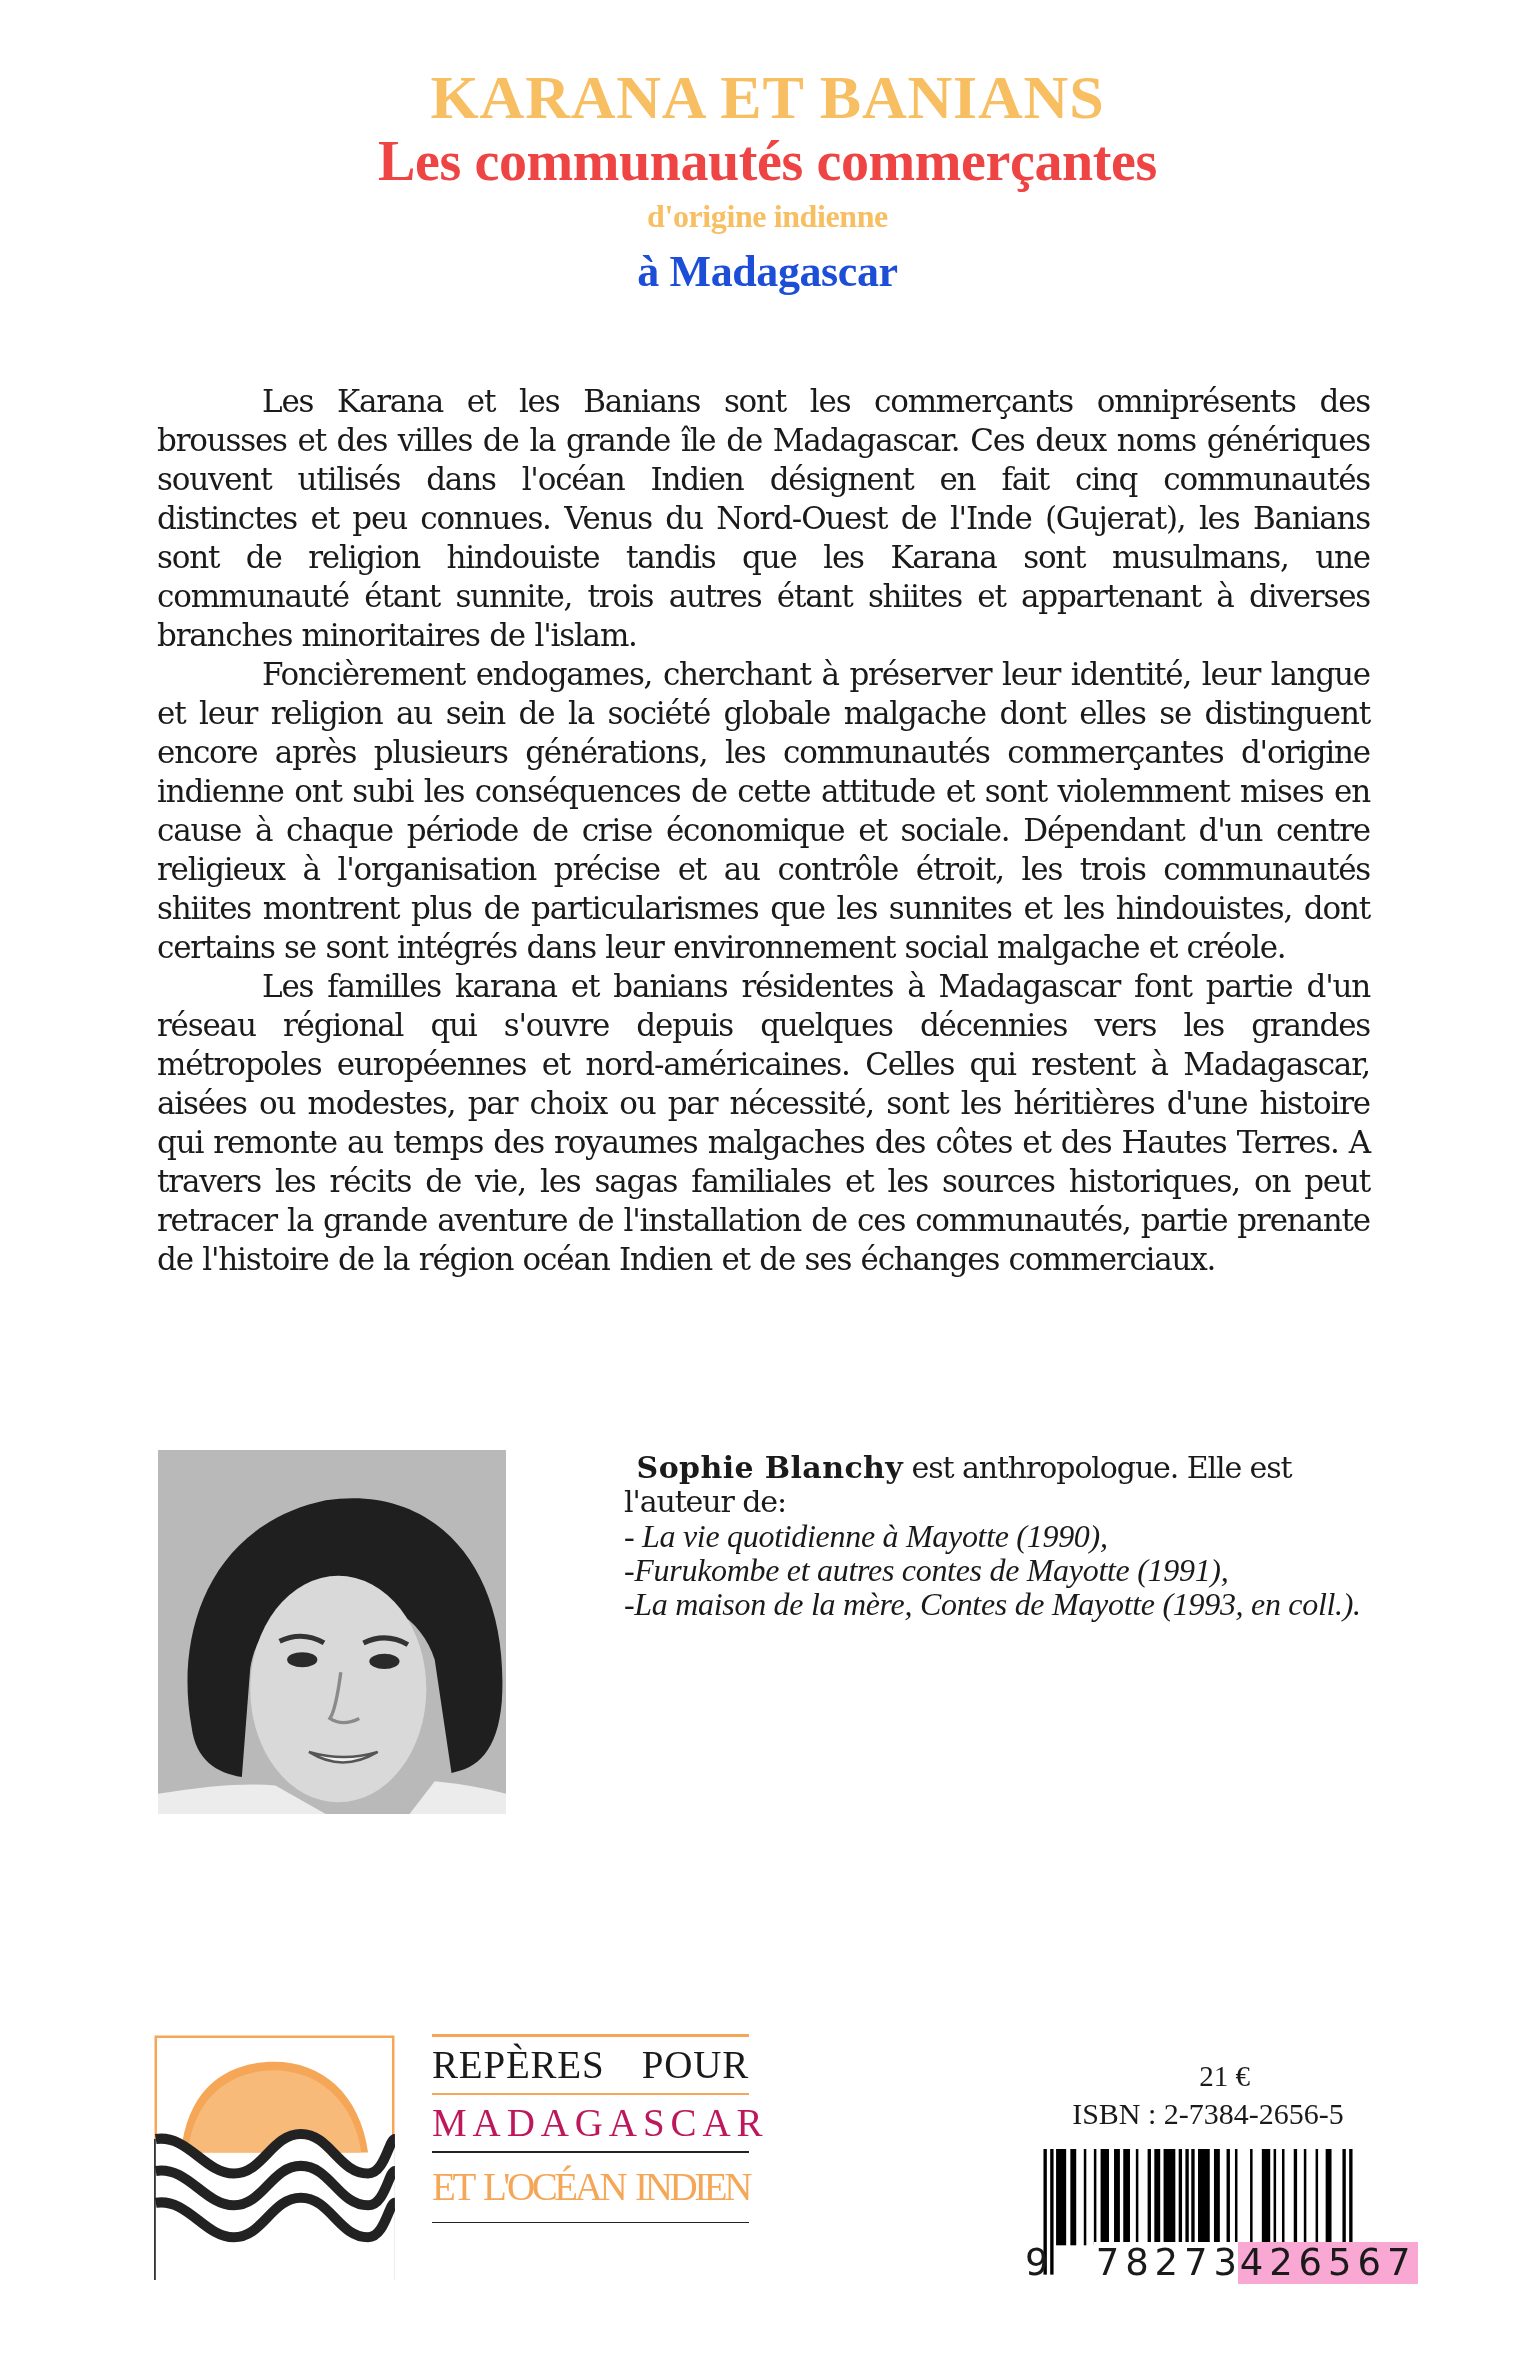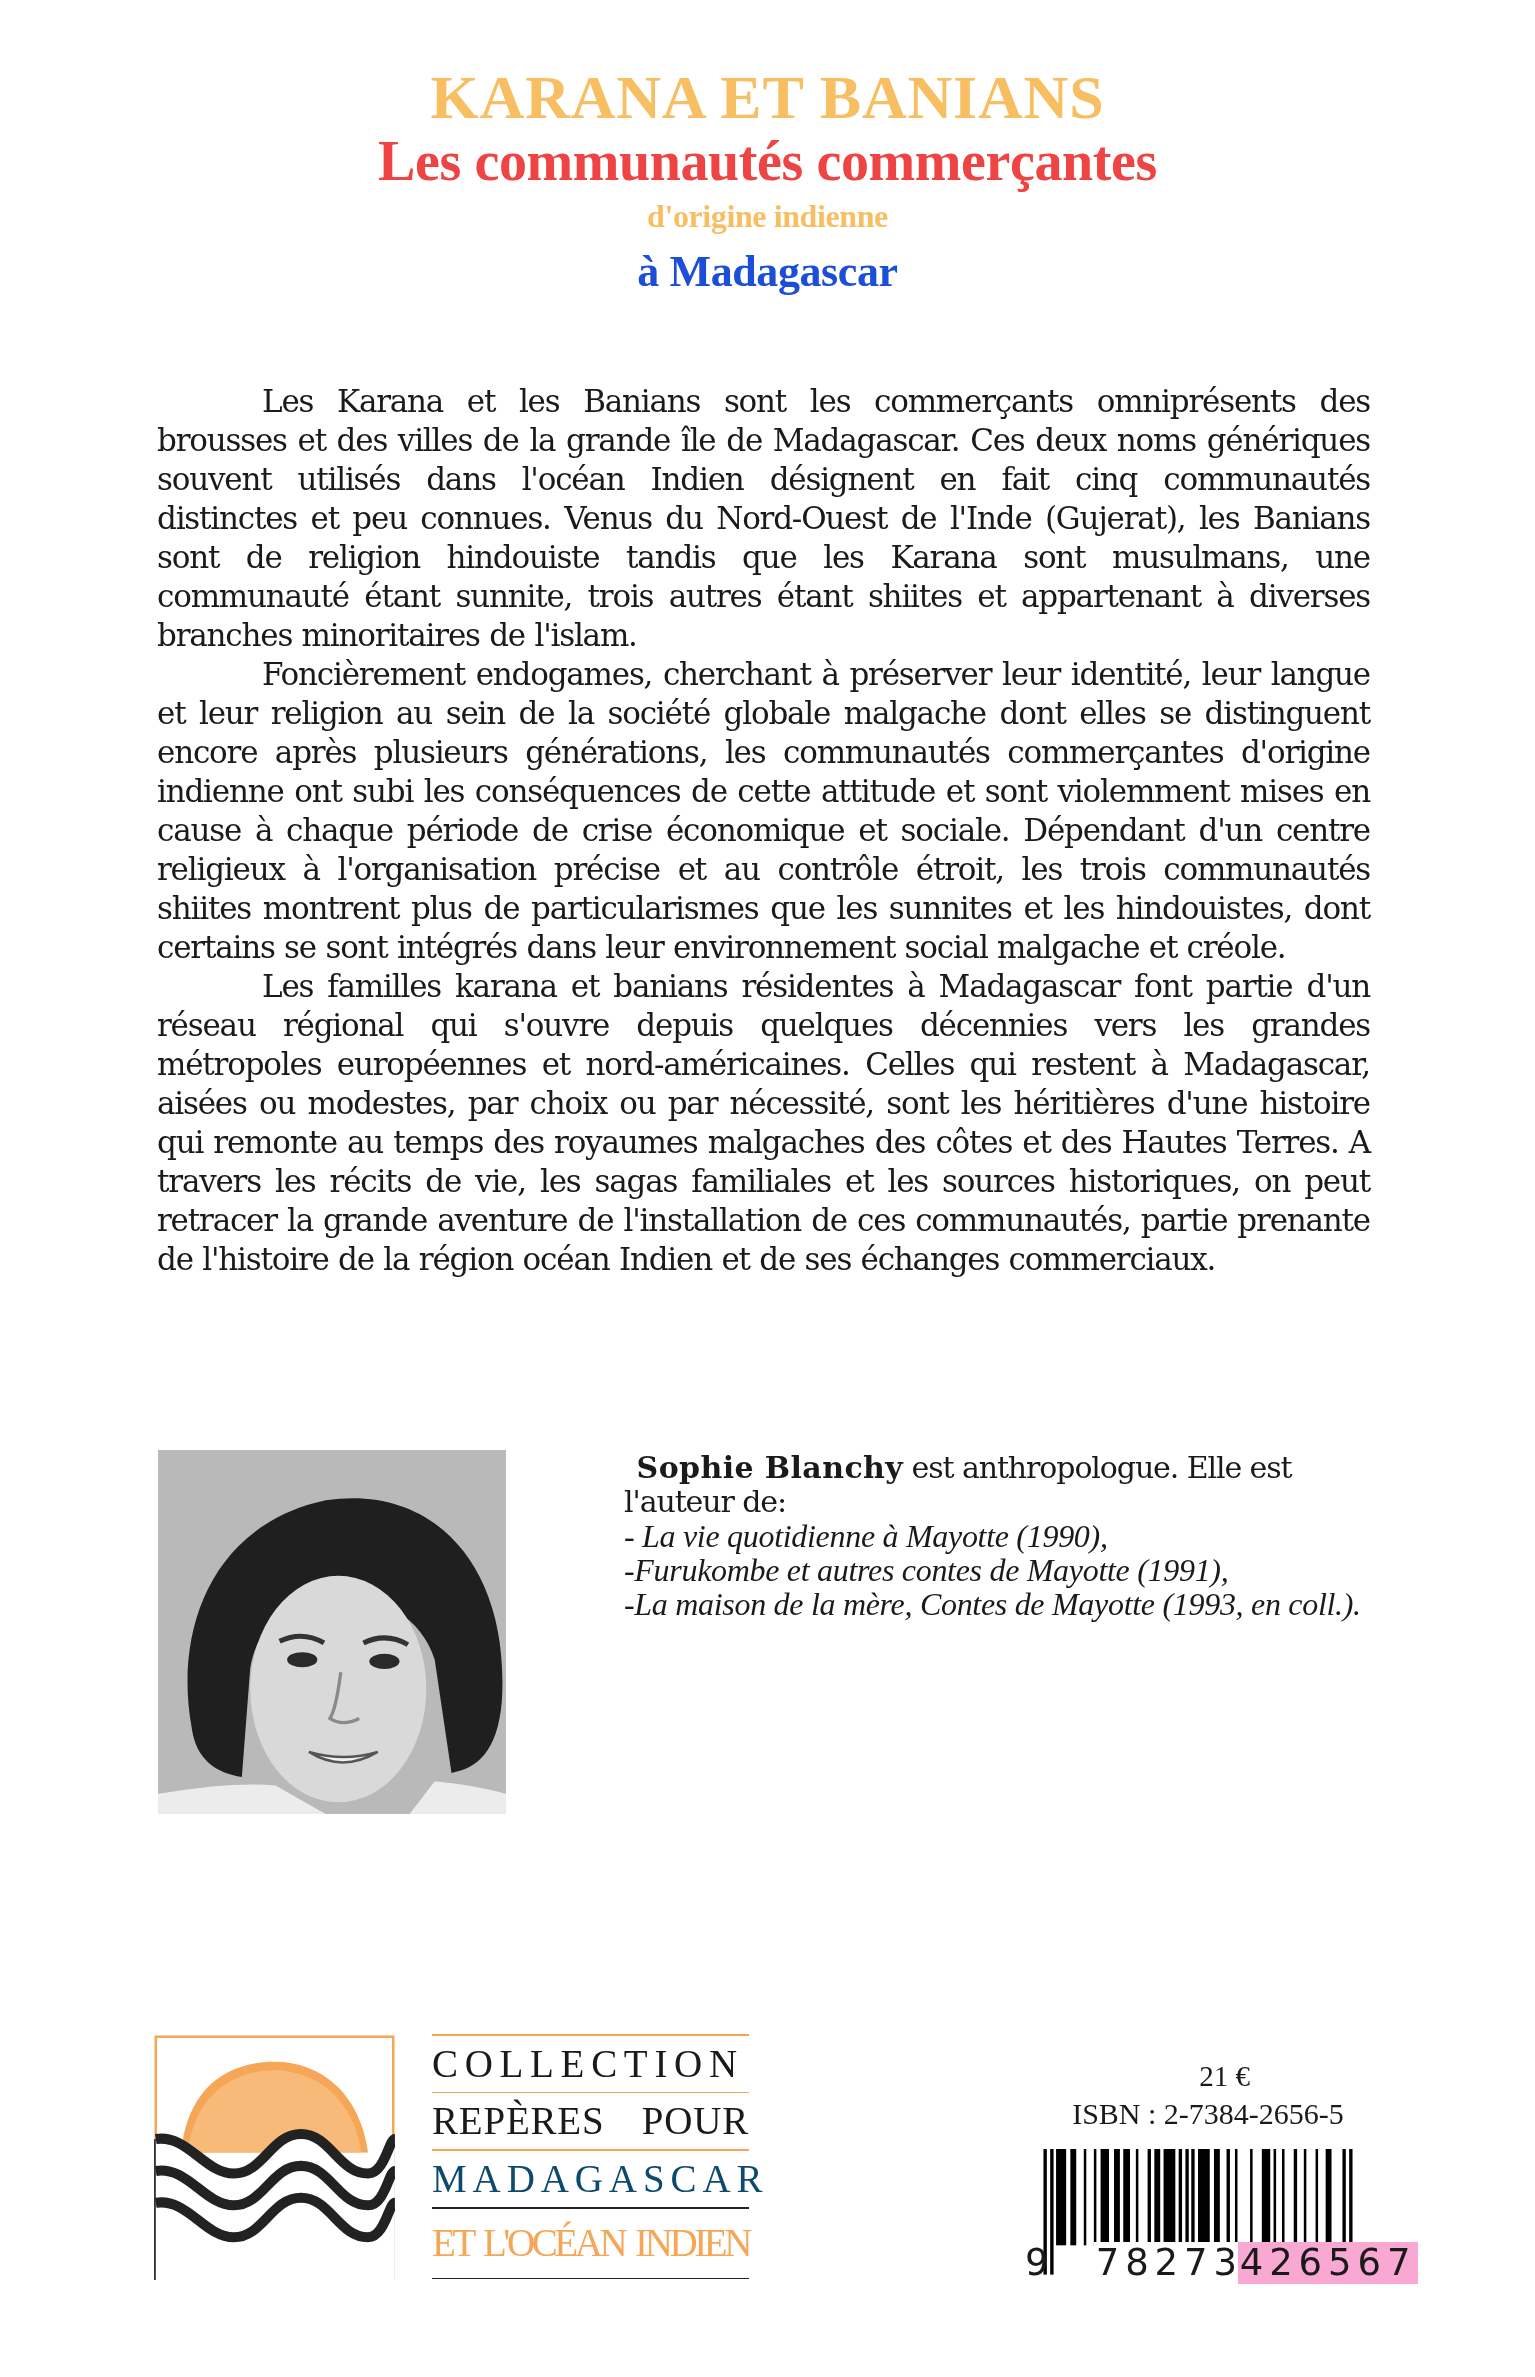--- a/index.html
+++ b/index.html
@@ -53,21 +53,21 @@
     }
     .collection .rule { height: 1.7px; background: #F5A656; width: 100%; }
     .collection .rule.black { background: #222; }
     .collection .line {
       height: 56px; display: flex; align-items: center; justify-content: space-between;
       font-size: 39px; line-height: 56px; white-space: nowrap;
     }
     .collection .line span.word { display: block; width: 100%; text-align: justify; text-align-last: justify; }
     .collection .l1 { letter-spacing: 6.7px; color: #1a1a1a; }
     .collection .l2 { letter-spacing: 0.8px; color: #1a1a1a; }
-    .collection .l3 { letter-spacing: 5.9px; color: #0c4a6e; }
+    .collection .l3 { letter-spacing: 5.9px; color: #be185d; }
     .collection .l4 { letter-spacing: -3.4px; color: #F5A656; height: 69px; font-size: 39px; }
 
     
     .price { position: absolute; left: 1166px; top: 2060px; width: 117px; text-align: center; font-size: 29px; font-family: "Liberation Serif", serif; }
     .isbn { position: absolute; left: 1032px; top: 2097px; width: 352px; text-align: center; font-size: 30px; font-family: "Liberation Serif", serif; }
     .barcode { position: absolute; left: 1025px; top: 2149px; width: 346px; height: 134px; }
     .barcode svg { width: 100%; height: 100%; display: block; }
     .barcode-digits { position: absolute; left: 1025px; top: 2242px; width: 346px; height: 42px; font-family: "DejaVu Sans", sans-serif; font-size: 37px; line-height: 42px; }
     .barcode-digits .d0 { position: absolute; left: 0; top: 0; }
     .barcode-digits .d1 { position: absolute; left: 69px; top: 0; letter-spacing: 5.9px; background: #fff; padding: 0 1.7px; }
@@ -134,23 +134,20 @@
 
       <path d="M2 124 C40 118 60 165 95 165 C130 165 140 118 175 118 C210 118 220 165 255 165 C275 165 280 130 287 124 L287 292 L2 292 Z" fill="#ffffff"></path>
       <path d="M2 124 C40 118 60 165 95 165 C130 165 140 118 175 118 C210 118 220 165 255 165 C275 165 280 124 287 124" fill="none" stroke="#222" stroke-width="12"></path>
       <path d="M2 162 C40 156 60 203 95 203 C130 203 140 156 175 156 C210 156 220 203 255 203 C275 203 280 162 287 162" fill="none" stroke="#222" stroke-width="12"></path>
       <path d="M2 200 C40 194 60 241 95 241 C130 241 140 194 175 194 C210 194 220 241 255 241 C275 241 280 200 287 200" fill="none" stroke="#222" stroke-width="12"></path>
     </svg>
   </div>
 
   <div class="collection">
     <div class="rule"></div>
-    <div class="line l1">
-        <span class="word">COLLECTION</span>
-      </div>
     <div class="rule"></div>
     <div class="line l2">
         <span class="word">REPÈRES POUR</span>
       </div>
     <div class="rule"></div>
     <div class="line l3">
         <span class="word">MADAGASCAR</span>
       </div>
     <div class="rule black"></div>
     <div class="line l4">

